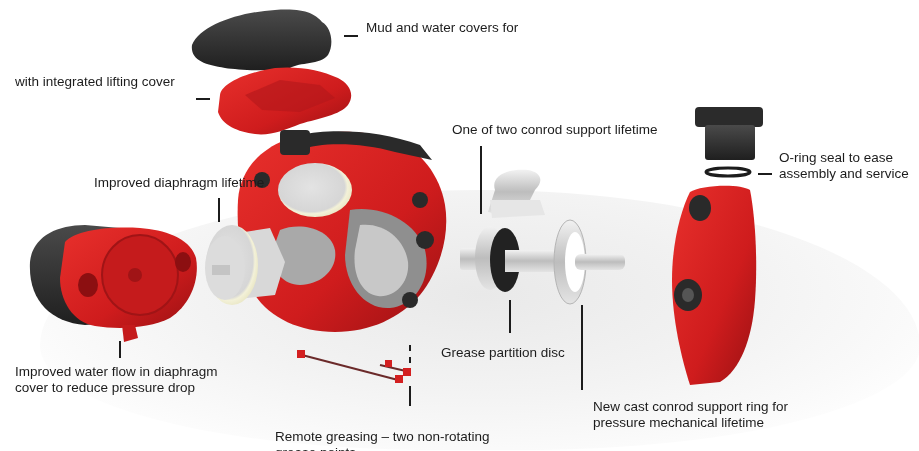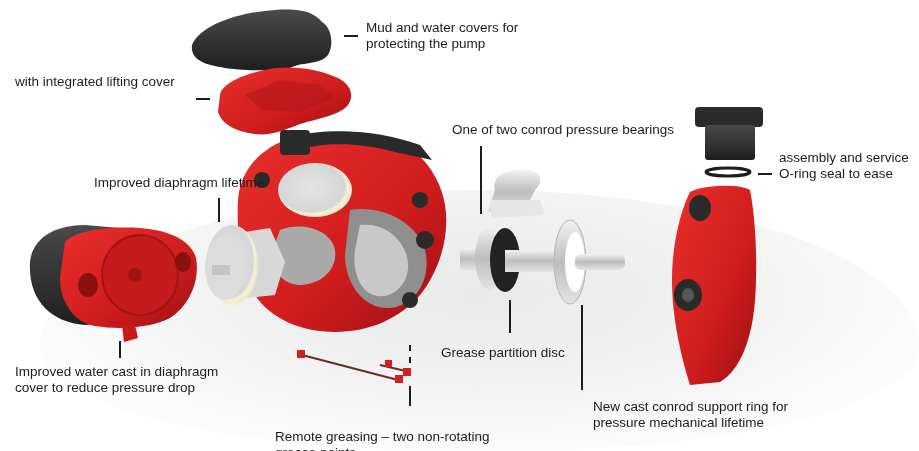--- a/index.html
+++ b/index.html
@@ -139,37 +139,36 @@
   <div class="leader v" style="left:480px;top:146px;height:68px;"></div>
   <div class="leader h" style="left:758px;top:173px;width:14px;"></div>
   <div class="leader v" style="left:119px;top:341px;height:17px;"></div>
   <div class="leader v" style="left:509px;top:300px;height:33px;"></div>
   <div class="leader dashed" style="left:409px;top:345px;height:18px;"></div>
   <div class="leader v" style="left:409px;top:386px;height:20px;"></div>
   <div class="leader v" style="left:581px;top:305px;height:85px;"></div>
 
   <div class="label" style="left:366px;top:20px;">
     <span>Mud and water covers for</span>
-    <span>protecting the pump</span>
   </div>
   <div class="label" style="left:15px;top:74px;">
     <span>with integrated lifting cover</span>
   </div>
   <div class="label" style="left:452px;top:122px;">
-    <span>One of two conrod pressure bearings</span>
+    <span>One of two conrod support lifetime</span>
   </div>
   <div class="label" style="left:60px;top:175px;margin-left:34px;">
     <span>Improved diaphragm lifetime</span>
   </div>
   <div class="label" style="left:779px;top:150px;">
+    <span>O-ring seal to ease</span>
     <span>assembly and service</span>
-    <span>O-ring seal to ease</span>
   </div>
   <div class="label" style="left:15px;top:364px;">
-    <span>Improved water cast in diaphragm</span>
+    <span>Improved water flow in diaphragm</span>
     <span>cover to reduce pressure drop</span>
   </div>
   <div class="label" style="left:441px;top:345px;">
     <span>Grease partition disc</span>
   </div>
   <div class="label" style="left:275px;top:409px;margin-top:20px;">
     <span>Remote greasing – two non-rotating</span>
     <span>grease points</span>
   </div>
   <div class="label" style="left:564px;top:399px;margin-left:29px;">

